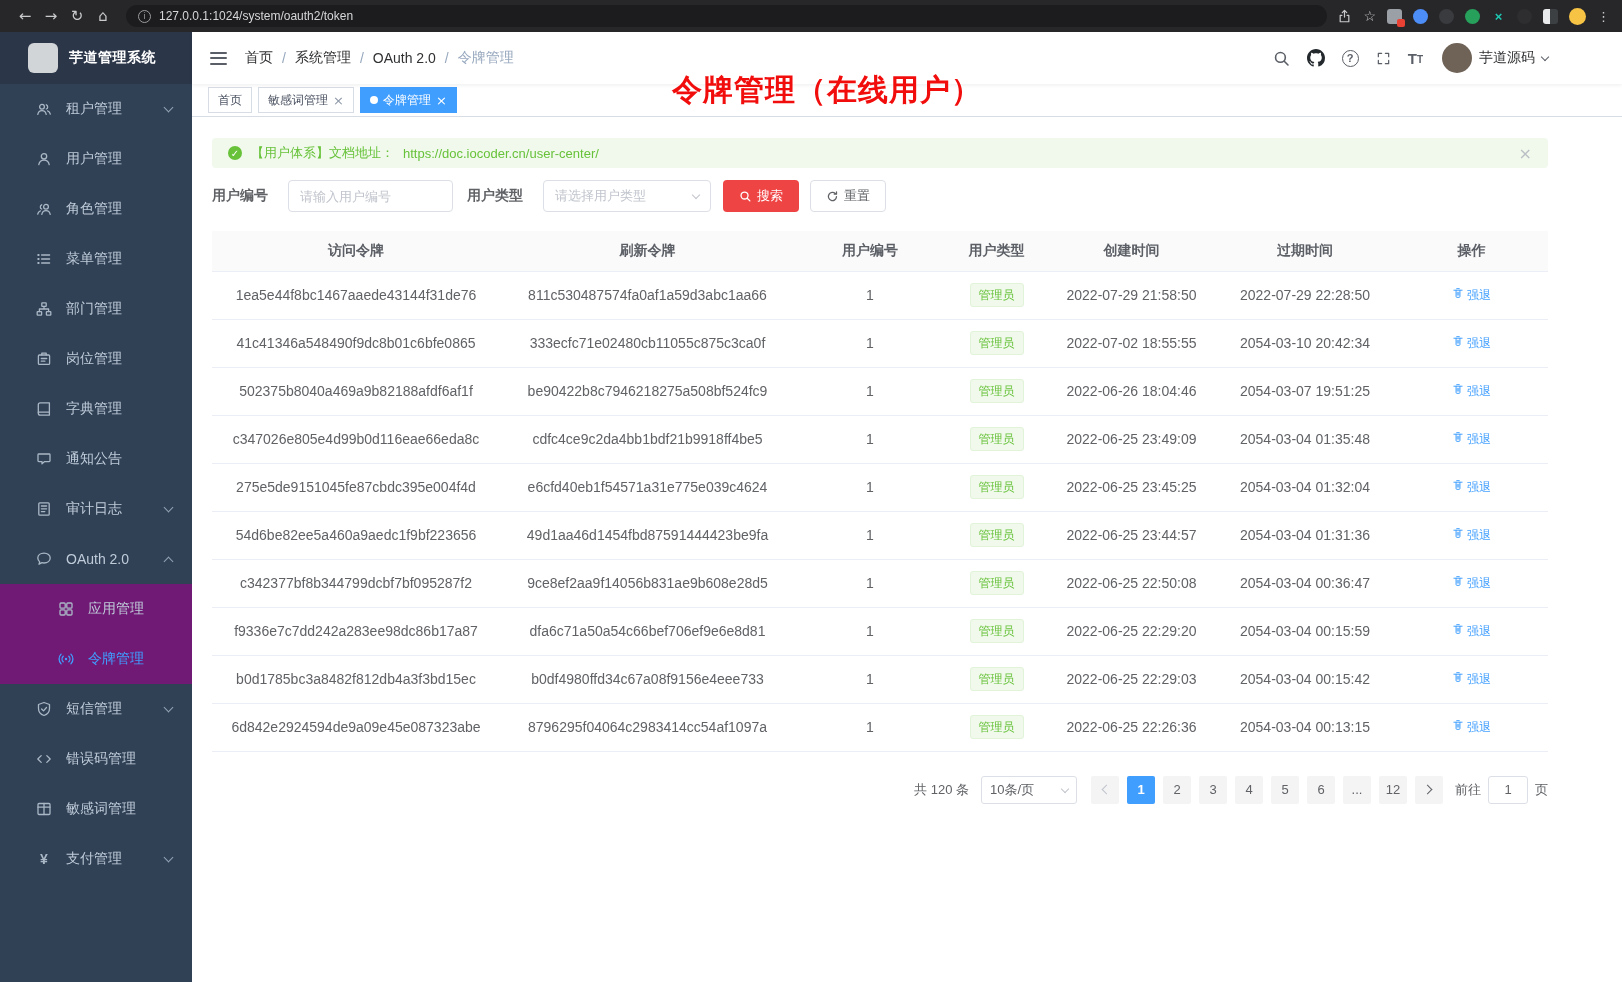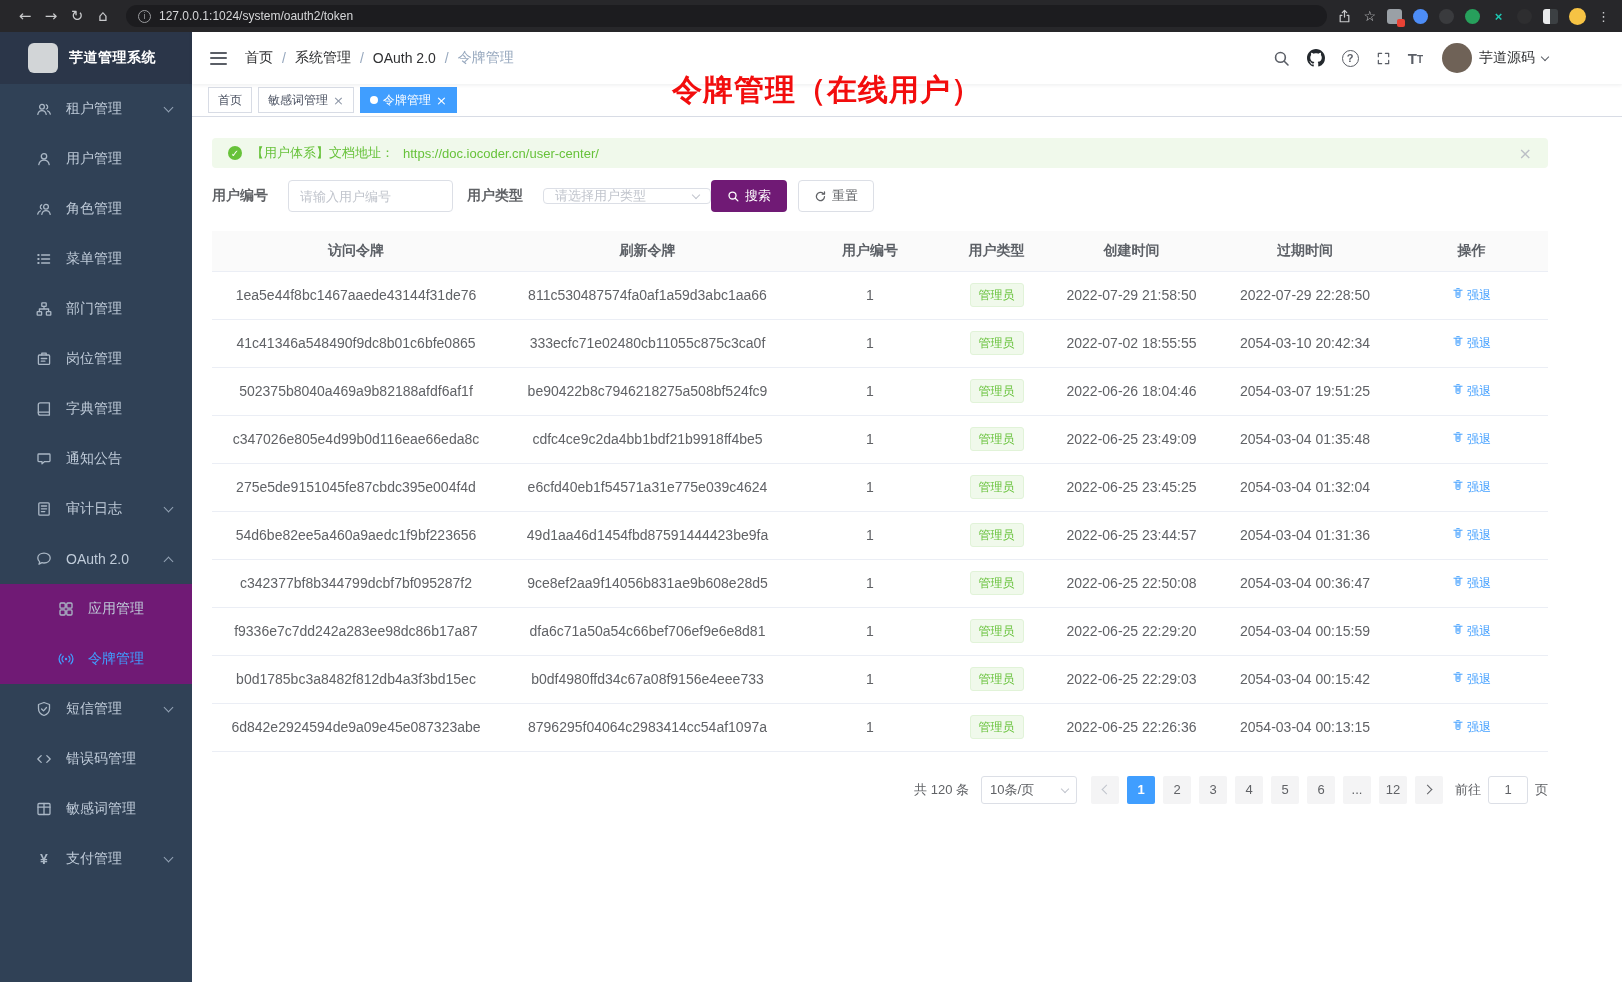--- a/index.html
+++ b/index.html
@@ -74,24 +74,24 @@
   .alert{height:30px;background:#f0f9eb;border-radius:4px;display:flex;align-items:center;gap:9px;padding:0 16px;font-size:13px;color:#67c23a}
   .acheck{width:14px;height:14px;border-radius:50%;background:#67c23a;color:#fff;font-size:10px;display:flex;align-items:center;justify-content:center;flex:0 0 auto;font-family:"DejaVu Sans",sans-serif}
   .alink{color:#67c23a;cursor:pointer;text-decoration:none}
   .aclose{margin-left:auto;color:#bcc0c6;font-size:16px;cursor:pointer;font-family:"DejaVu Sans",sans-serif}
 
   .filters{display:flex;align-items:center;margin-top:12px}
   .flabel{font-weight:700;color:#606266;margin-right:20px;white-space:nowrap}
   .l2{margin-left:14px}
   .finput{width:165px;height:32px;border:1px solid #dcdfe6;border-radius:4px;padding:0 11px;font-size:13px;color:#606266;outline:none;background:#fff}
   .finput::placeholder{color:#c0c4cc}
-  .fselect{width:168px;height:16px;border:1px solid #dcdfe6;border-radius:4px;display:flex;align-items:center;justify-content:space-between;padding:0 11px;font-size:13px;color:#c0c4cc;cursor:pointer;background:#fff}
+  .fselect{width:168px;height:32px;border:1px solid #dcdfe6;border-radius:4px;display:flex;align-items:center;justify-content:space-between;padding:0 11px;font-size:13px;color:#c0c4cc;cursor:pointer;background:#fff}
   .pchev{width:6px;height:6px;border-right:1.3px solid #c0c4cc;border-bottom:1.3px solid #c0c4cc;transform:rotate(45deg);margin-top:-2px;flex:0 0 auto}
   .btn{height:32px;border-radius:4px;font-size:13px;display:inline-flex;align-items:center;gap:5px;padding:0 15px;cursor:pointer;border:1px solid transparent;font-family:inherit}
-  .btn.primary{background:#701a75;color:#fff;}
+  .btn.primary{background:#ef4444;color:#fff;margin-left:12px}
   .btn.plain{background:#fff;border-color:#dcdfe6;color:#606266;margin-left:11px}
 
   .tbl{width:100%;border-collapse:collapse;margin-top:19px;table-layout:fixed;text-align:center;font-size:14px}
   .tbl th{height:40px;background:#fafafa;font-weight:700;color:#5c6066;border-bottom:1px solid #ebeef5}
   .tbl td{height:48px;border-bottom:1px solid #ebeef5;color:#606266;overflow:hidden;white-space:nowrap}
   .tsucc{display:inline-block;background:#f0f9eb;border:1px solid #e1f3d8;color:#67c23a;font-size:12px;height:24px;line-height:22px;padding:0 8px;border-radius:3px}
   .act{color:#409eff;font-size:12px;display:inline-flex;gap:3px;cursor:pointer;text-decoration:none}
 
   .pager{display:flex;align-items:center;justify-content:flex-end;margin-top:24px;font-size:13px;color:#606266}
   .ptotal{margin-right:12px}

